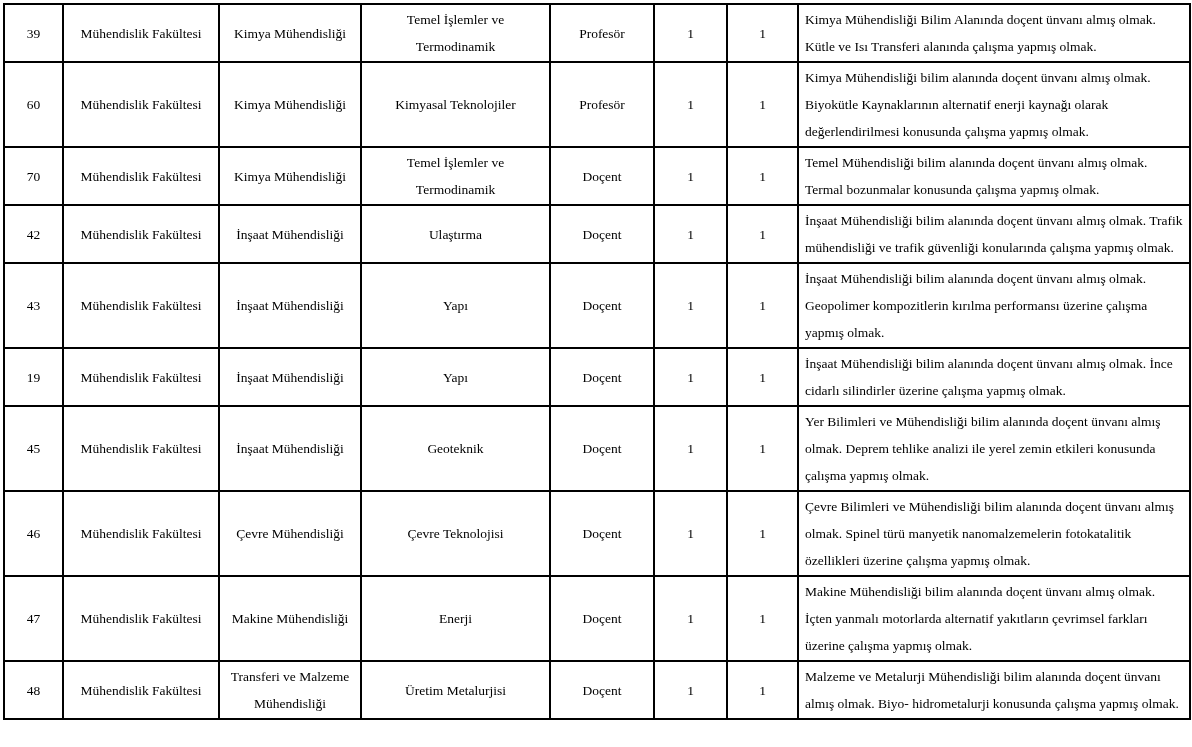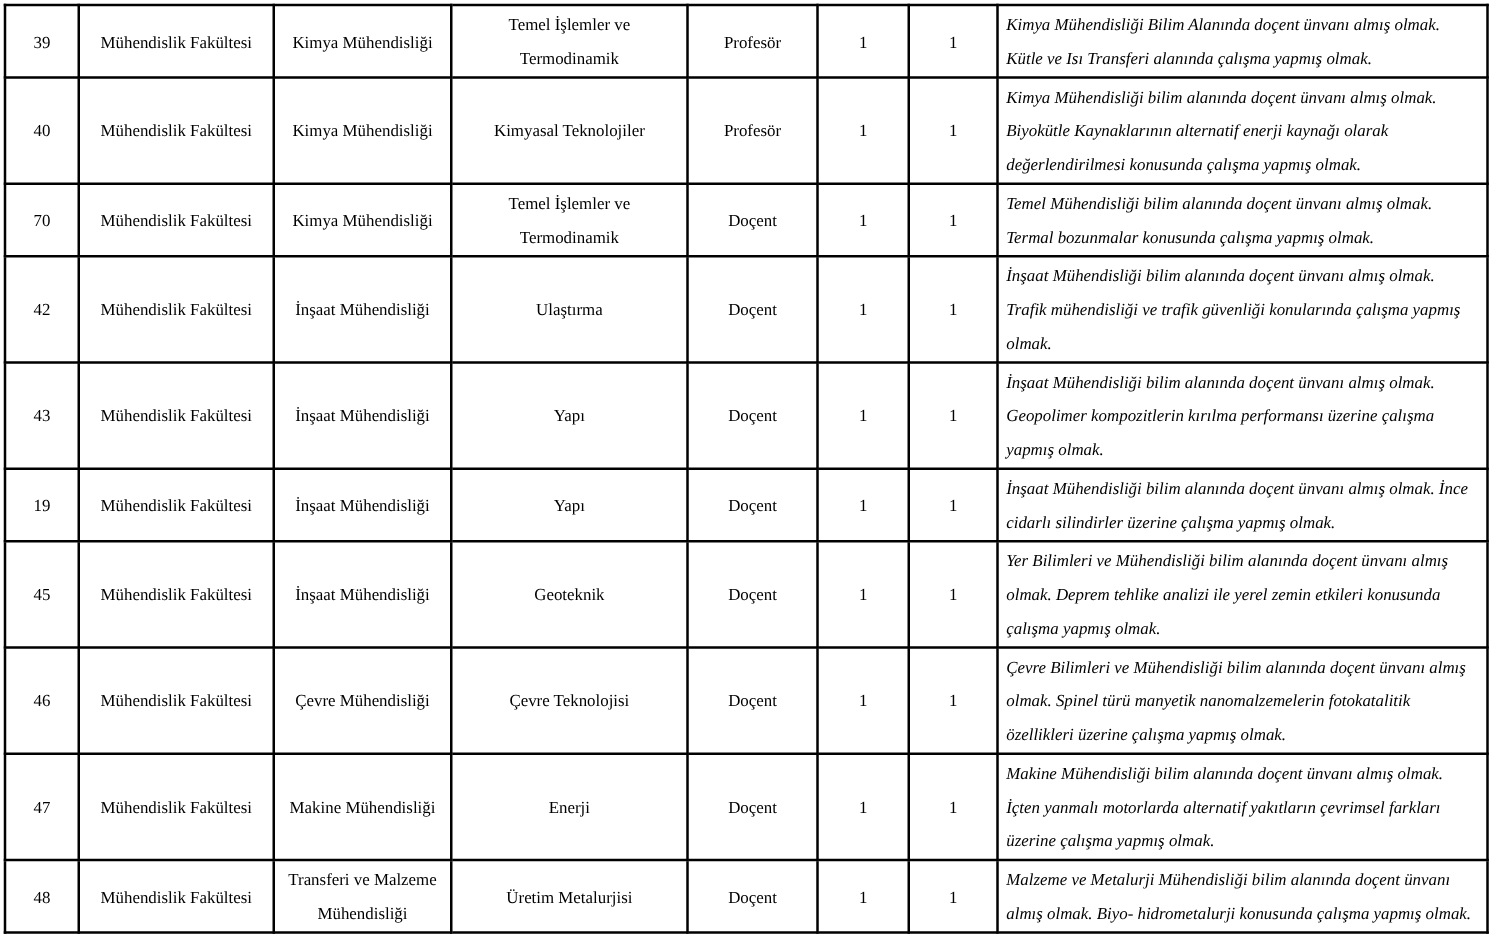--- a/index.html
+++ b/index.html
@@ -30,21 +30,20 @@
     overflow: hidden;
     word-wrap: break-word;
   }
   td.c-center {
     text-align: center;
     padding: 0 4px;
   }
   td.c-desc {
     text-align: left;
     padding: 1px 6px 1px 6px;
-    font-style: italic;
   }
   col.col-no     { width: 59px;  }
   col.col-fac    { width: 156px; }
   col.col-dept   { width: 142px; }
   col.col-field  { width: 189px; }
   col.col-title  { width: 104px; }
   col.col-cnt1   { width: 73px;  }
   col.col-cnt2   { width: 71px;  }
   col.col-desc   { width: 392px; }
 </style>
@@ -69,21 +68,21 @@
     <td class="c-center">Mühendislik Fakültesi</td>
     <td class="c-center">Kimya Mühendisliği</td>
     <td class="c-center">Temel İşlemler ve Termodinamik</td>
     <td class="c-center">Profesör</td>
     <td class="c-center">1</td>
     <td class="c-center">1</td>
     <td class="c-desc">Kimya Mühendisliği Bilim Alanında doçent ünvanı almış olmak. Kütle ve Isı Transferi alanında çalışma yapmış olmak.</td>
   </tr>
 
   <tr>
-    <td class="c-center">40</td>
+    <td class="c-center">60</td>
     <td class="c-center">Mühendislik Fakültesi</td>
     <td class="c-center">Kimya Mühendisliği</td>
     <td class="c-center">Kimyasal Teknolojiler</td>
     <td class="c-center">Profesör</td>
     <td class="c-center">1</td>
     <td class="c-center">1</td>
     <td class="c-desc">Kimya Mühendisliği bilim alanında doçent ünvanı almış olmak. Biyokütle Kaynaklarının alternatif enerji kaynağı olarak değerlendirilmesi konusunda çalışma yapmış olmak.</td>
   </tr>
 
   <tr>

